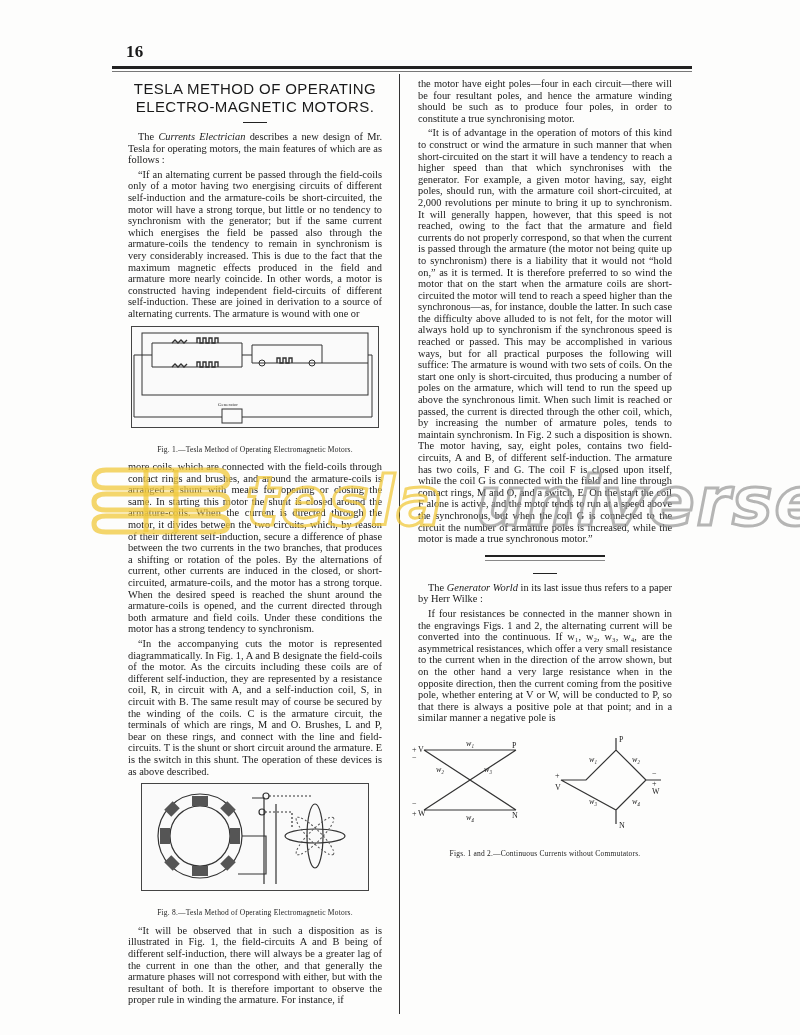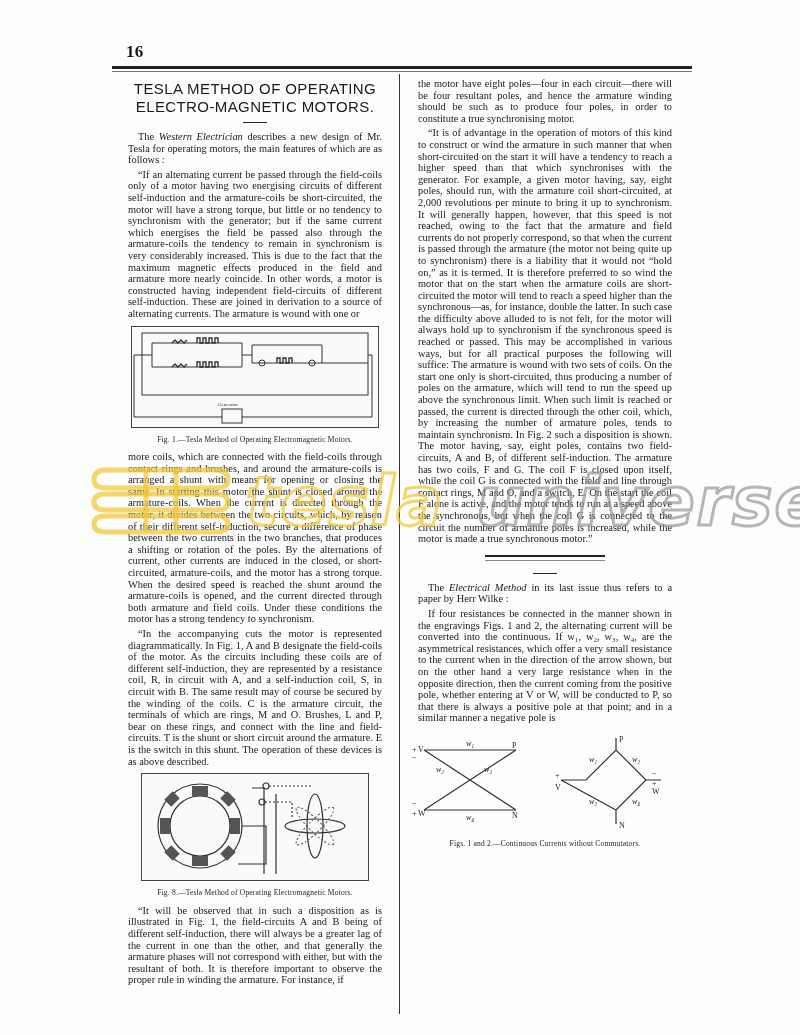--- a/index.html
+++ b/index.html
@@ -16,21 +16,21 @@
   .col.left { left: 116px; }
   .col.right { left: 406px; }
   .divider { position: absolute; left: 399px; top: 74px; width: 1px; height: 940px; background: #333; }
   h2 { font-family: "Liberation Sans", "DejaVu Sans", sans-serif; font-size: 15px; line-height: 18px;
        text-align: center; margin: 2px 8px 6px; letter-spacing: 0.4px; font-weight: normal; }
   .short-rule { width: 24px; height: 1px; background: #222; margin: 4px auto 8px; }
   p { margin: 0 12px 3px; text-indent: 10px; }
   p.noindent { text-indent: 0; }
   i { font-style: italic; }
   .fig { border: 1px solid #444; background: #fafafa; margin: 6px auto 3px; position: relative; }
-  .caption { font-size: 7.5px; text-align: center; margin: 6px 0 6px; letter-spacing: 0.2px; }
+  .caption { font-size: 7.5px; text-align: center; margin: 16px 0 6px; letter-spacing: 0.2px; }
   .double-rule { width: 120px; height: 3px; border-top: 2px solid #222; border-bottom: 1px solid #888; margin: 10px auto 12px; }
   .watermark { position: absolute; left: 86px; top: 458px; width: 640px; height: 80px; pointer-events: none; font-style: italic; }
   .wm-tesla { position: absolute; left: 160px; top: 4px; font-family: "DejaVu Sans", sans-serif; font-size: 68px;
               font-weight: bold; color: transparent; -webkit-text-stroke: 3px rgba(240,200,60,0.75); letter-spacing: 2px; }
   .wm-universe { position: absolute; left: 390px; top: 4px; font-family: "DejaVu Sans", sans-serif; font-size: 68px;
                  font-weight: bold; color: transparent; -webkit-text-stroke: 3px rgba(150,150,150,0.7); letter-spacing: 2px; }
 </style>
 </head>
 <body>
 
@@ -39,21 +39,21 @@
   <div class="masthead">
     <span class="pg">16</span>
   </div>
   <div class="rule-top"></div>
   <div class="rule-top2"></div>
   <div class="divider"></div>
 
   <div class="col left">
     <h2>TESLA METHOD OF OPERATING ELECTRO-MAGNETIC MOTORS.</h2>
     <div class="short-rule"></div>
-    <p><span>The </span><i>Western Electrician</i><span> describes a new design of Mr. Tesla for operating motors, the main features of which are as follows :</span></p>
+    <p><span>The </span><i>Currents Electrician</i><span> describes a new design of Mr. Tesla for operating motors, the main features of which are as follows :</span></p>
     <p>“If an alternating current be passed through the field-coils only of a motor having two energising circuits of different self-induction and the armature-coils be short-circuited, the motor will have a strong torque, but little or no tendency to synchronism with the generator; but if the same current which energises the field be passed also through the armature-coils the tendency to remain in synchronism is very considerably increased. This is due to the fact that the maximum magnetic effects produced in the field and armature more nearly coincide. In other words, a motor is constructed having independent field-circuits of different self-induction. These are joined in derivation to a source of alternating currents. The armature is wound with one or</p>
 
     <div class="fig" style="width:246px;height:100px;">
       <svg width="246" height="100" viewBox="0 0 246 100">
         <g stroke="#333" stroke-width="1" fill="none">
           <rect x="10" y="6" width="226" height="62"></rect>
           <path d="M2 28 H20 M20 16 V40 M20 16 H110 M20 40 H110 M110 16 V40 M110 28 H120 M120 18 V36 M120 18 H190 M120 36 H236 M190 18 V36"></path>
           <path d="M2 28 V90 H90 M110 90 H240 V28 H236"></path>
           <rect x="90" y="82" width="20" height="14"></rect>
           <circle cx="130" cy="36" r="3"></circle>
@@ -107,21 +107,21 @@
     <p>“It will be observed that in such a disposition as is illustrated in Fig. 1, the field-circuits A and B being of different self-induction, there will always be a greater lag of the current in one than the other, and that generally the armature phases will not correspond with either, but with the resultant of both. It is therefore important to observe the proper rule in winding the armature. For instance, if</p>
   </div>
 
   <div class="col right">
     <p class="noindent">the motor have eight poles—four in each circuit—there will be four resultant poles, and hence the armature winding should be such as to produce four poles, in order to constitute a true synchronising motor.</p>
     <p>“It is of advantage in the operation of motors of this kind to construct or wind the armature in such manner that when short-circuited on the start it will have a tendency to reach a higher speed than that which synchronises with the generator. For example, a given motor having, say, eight poles, should run, with the armature coil short-circuited, at 2,000 revolutions per minute to bring it up to synchronism. It will generally happen, however, that this speed is not reached, owing to the fact that the armature and field currents do not properly correspond, so that when the current is passed through the armature (the motor not being quite up to synchronism) there is a liability that it would not “hold on,” as it is termed. It is therefore preferred to so wind the motor that on the start when the armature coils are short-circuited the motor will tend to reach a speed higher than the synchronous—as, for instance, double the latter. In such case the difficulty above alluded to is not felt, for the motor will always hold up to synchronism if the synchronous speed is reached or passed. This may be accomplished in various ways, but for all practical purposes the following will suffice: The armature is wound with two sets of coils. On the start one only is short-circuited, thus producing a number of poles on the armature, which will tend to run the speed up above the synchronous limit. When such limit is reached or passed, the current is directed through the other coil, which, by increasing the number of armature poles, tends to maintain synchronism. In Fig. 2 such a disposition is shown. The motor having, say, eight poles, contains two field-circuits, A and B, of different self-induction. The armature has two coils, F and G. The coil F is closed upon itself, while the coil G is connected with the field and line through contact rings, M and O, and a switch, E. On the start the coil F alone is active, and the motor tends to run at a speed above the synchronous, but when the coil G is connected to the circuit the number of armature poles is increased, while the motor is made a true synchronous motor.”</p>
 
     <div class="double-rule"></div>
 
     <div class="short-rule"></div>
-    <p><span>The </span><i>Electrical Method</i><span> in its last issue thus refers to a paper by Herr Wilke :</span></p>
+    <p><span>The </span><i>Generator World</i><span> in its last issue thus refers to a paper by Herr Wilke :</span></p>
     <p>If four resistances be connected in the manner shown in the engravings Figs. 1 and 2, the alternating current will be converted into the continuous. If w₁, w₂, w₃, w₄, are the asymmetrical resistances, which offer a very small resistance to the current when in the direction of the arrow shown, but on the other hand a very large resistance when in the opposite direction, then the current coming from the positive pole, whether entering at V or W, will be conducted to P, so that there is always a positive pole at that point; and in a similar manner a negative pole is</p>
 
     <div style="width:270px;height:100px;position:relative;margin:8px 0 2px;">
       <svg width="270" height="100" viewBox="0 0 270 100">
         <g stroke="#333" stroke-width="1.2" fill="none">
           <path d="M18 18 H110 M18 78 H110 M18 18 L110 78 M18 78 L110 18"></path>
           <path d="M155 48 H180 L210 18 L240 48 L210 78 Z M240 48 H255 M210 18 V6 M210 78 V92"></path>
         </g>
         <g font-family="Liberation Serif, serif" font-size="8" fill="#222">
           <text x="6" y="20">+</text>

